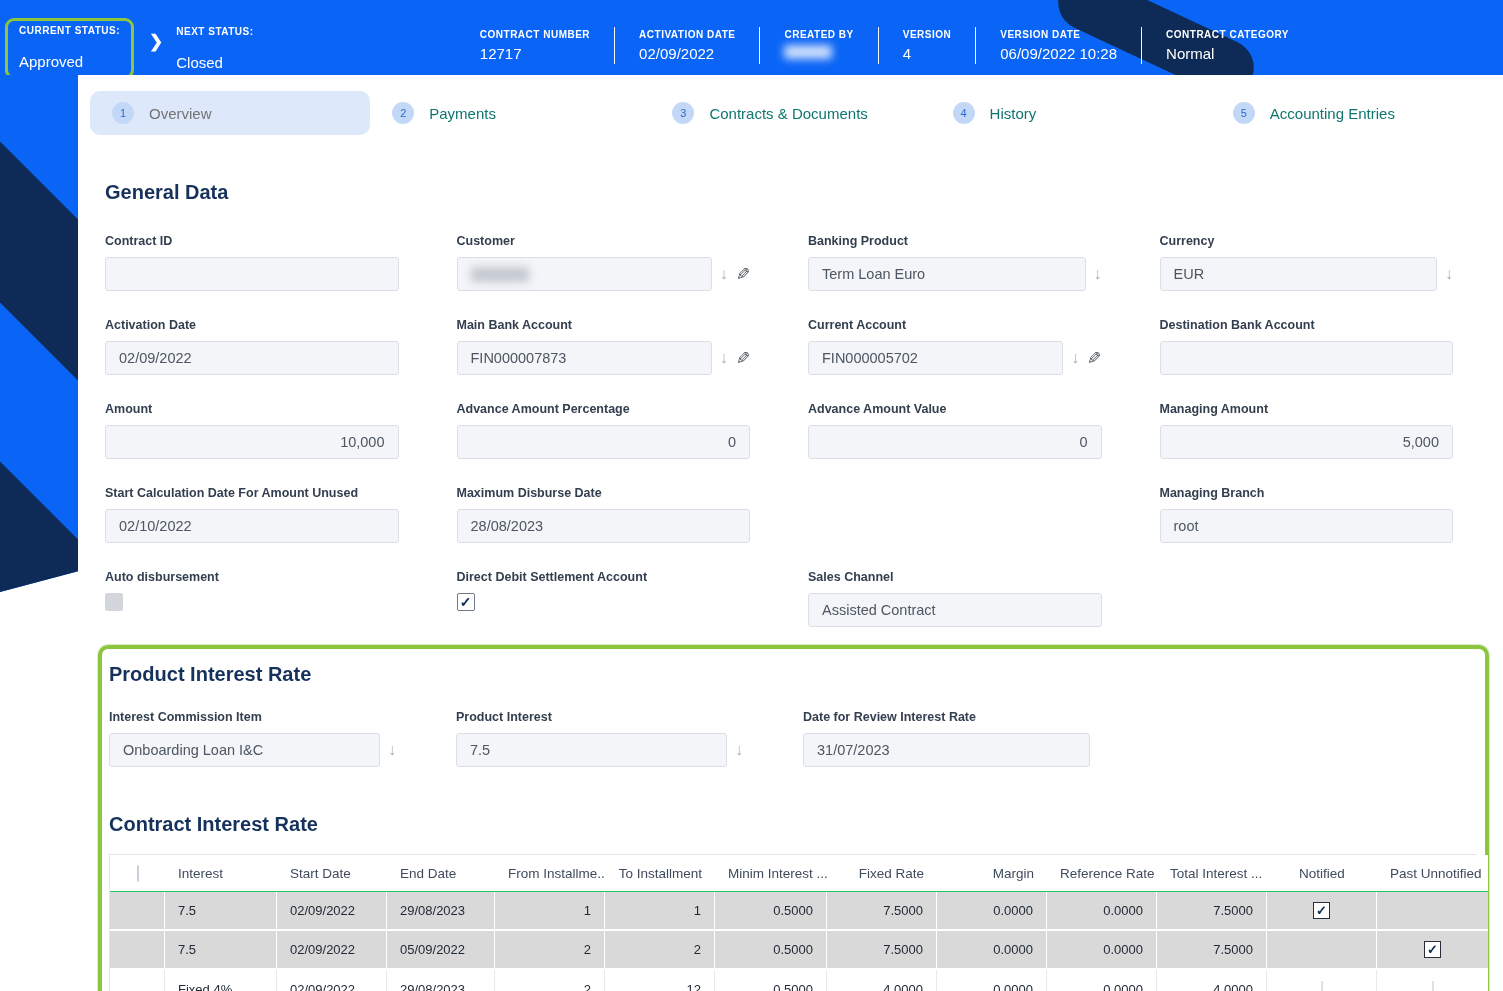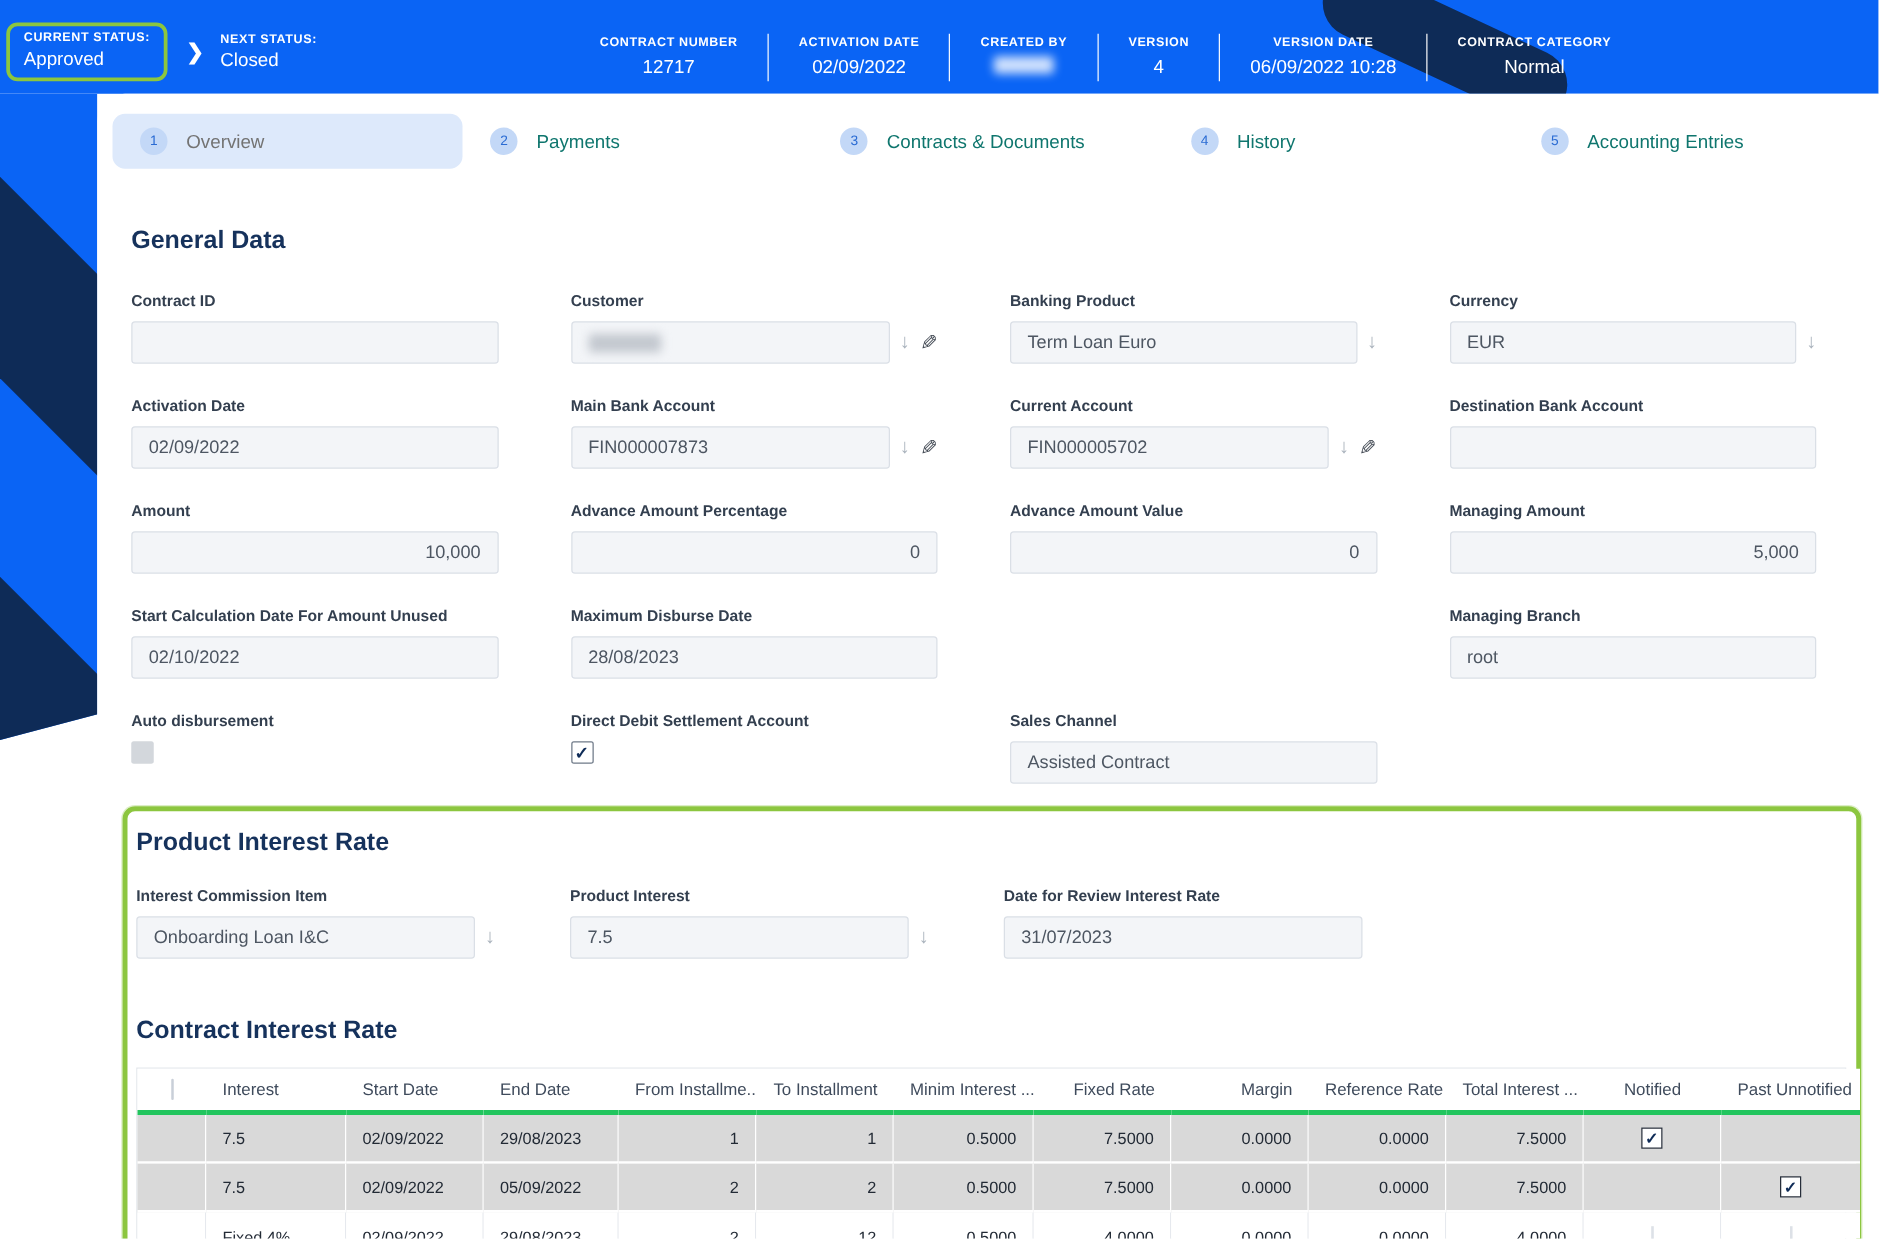--- a/index.html
+++ b/index.html
@@ -6,25 +6,25 @@
   html,body { width:1503px; height:991px; }
   body { font-family:"Liberation Sans", sans-serif; background:#fff; }
   .stage { position:relative; width:1503px; height:991px; overflow:hidden; background:#fff; }
 
   
   .header { position:absolute; top:0; left:0; width:100%; height:75px; background:#0a64f5; overflow:hidden; }
   .header-band { position:absolute; left:1128px; top:-70px; width:56px; height:210px; background:#0e2b57; border-radius:28px; transform:rotate(-65deg); }
   .header-inner { position:relative; display:flex; align-items:flex-start; padding:18px 0 0 5px; }
   .status-box { border:3px solid #8cc63f; border-radius:9px; padding:4px 11px 6px 11px; min-width:96px; }
   .mini-label { font-size:10px; font-weight:bold; color:#fff; letter-spacing:.5px; white-space:nowrap; }
-  .mini-value { font-size:15px; color:#fff; margin-top:3px; white-space:nowrap; }
+  .mini-value { font-size:15px; color:#fff; margin-top:17px; white-space:nowrap; }
   .chev { color:#fff; font-size:17px; font-weight:bold; margin:13px 13px 0 15px; }
   .next-status { padding-top:8px; }
   .stats { display:flex; margin-left:auto; margin-right:190px; padding-top:9px; }
-  .stat { padding:2px 24px; text-align:center; border-right:1px solid rgba(255,255,255,.95); }
+  .stat { padding:2px 24px; text-align:left; border-right:1px solid rgba(255,255,255,.95); }
   .stat:last-child { border-right:none; }
   .stat .mini-value { font-weight:normal; margin-top:5px; }
   .redact-light { display:inline-block; width:48px; height:14px; background:rgba(255,255,255,.8); border-radius:3px; filter:blur(4px); }
 
   
   .left-strip { position:absolute; top:75px; left:0; width:78px; height:517px; background:#0a64f5; overflow:hidden; clip-path:polygon(0 0,100% 0,100% 96%,0 100%); }
   .stripe { position:absolute; width:290px; height:114px; background:#0e2b57; transform:rotate(45deg); }
   .stripe.s1 { left:-115px; top:120px; }
   .stripe.s2 { left:-140px; top:415px; }
 
@@ -59,21 +59,21 @@
 
   
   .green-box { margin:18px 14px 0 20px; border:4px solid #8cc63f; border-radius:10px; padding:14px 8px 10px 7px; box-shadow:0 0 0 1px rgba(140,198,63,.3); }
   .pir-title { margin-left:0; }
   .cir-title { margin-top:46px; }
   .green-box .grid { column-gap:60px; padding-right:40px; }
 
   
   .tbl-wrap { margin-top:18px; border:1px solid #e3e7ec; }
   table { width:100%; table-layout:fixed; border-collapse:separate; border-spacing:0; }
-  th { height:37px; font-weight:400; font-size:13.5px; color:#3f4b5c; padding:0 13px; background:#fff; border-bottom:4px solid #22c55e; white-space:nowrap; overflow:hidden; }
+  th { height:37px; font-weight:400; font-size:13.5px; color:#3f4b5c; padding:0 13px; background:#fff; border-bottom:1px solid #22c55e; white-space:nowrap; overflow:hidden; }
   td { height:39px; font-size:13px; color:#222a35; padding:0 13px; white-space:nowrap; overflow:hidden; }
   .al { text-align:left; } .ar { text-align:right; } .ac { text-align:center; }
   tr.row-gray td { background:#d9d9d9; border-right:1px solid #fff; border-bottom:2px solid #fff; }
   tr.row-gray td:last-child { border-right:none; }
   tr.row-white td { background:#fff; border-right:1px solid #e6e9ee; }
   tr.row-white td:last-child { border-right:none; }
   .hcb { width:16px; height:16px; border:1px solid #c9cfd8; border-radius:3px; background:#fff; margin:0 auto; cursor:pointer; }
   .tcb { width:17px; height:17px; margin:0 auto; background:#fff; cursor:pointer; }
   .tcb.checked { border:1.6px solid #272e3a; display:flex; align-items:center; justify-content:center; }
   .tcb.checked::after { content:"✓"; font-size:13px; font-weight:bold; color:#0e2b57; }

